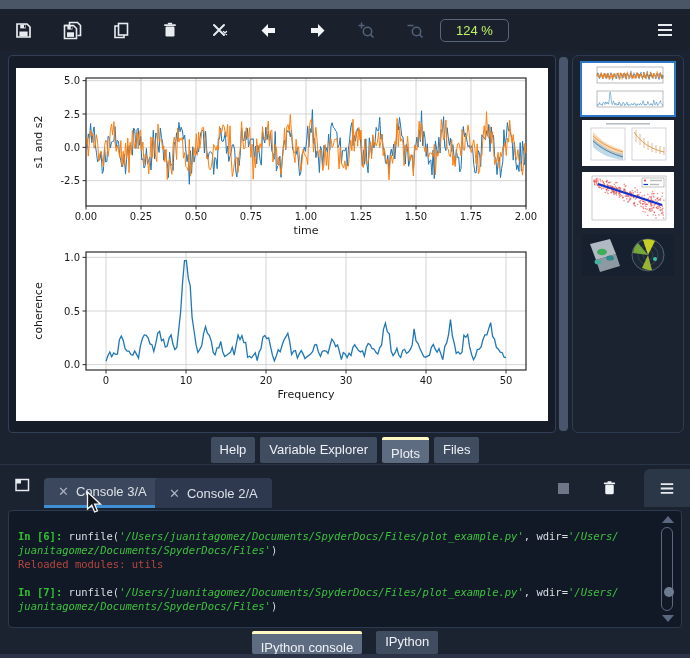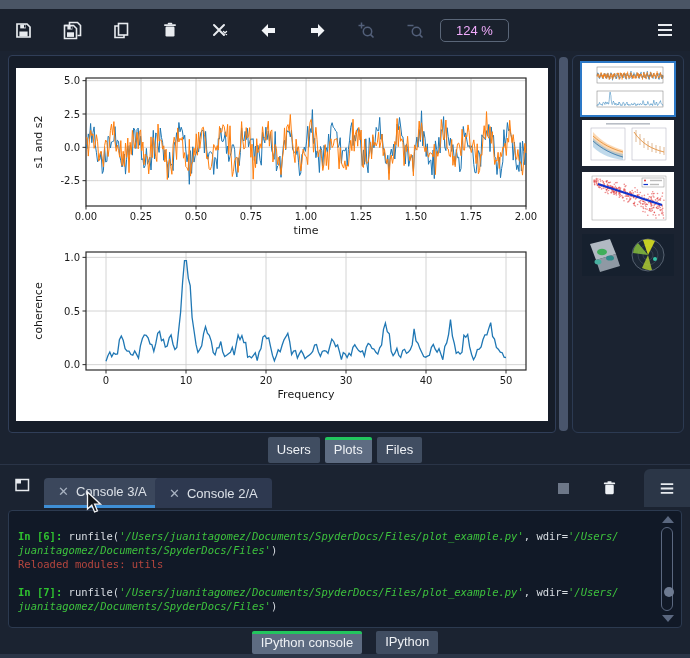--- a/index.html
+++ b/index.html
@@ -8,41 +8,41 @@
   
   .titlebar-strip{position:absolute;left:0;top:0;width:690px;height:9px;background:#4a5565;}
   .bottom-strip{position:absolute;left:0;bottom:0;width:690px;height:4px;background:#2b3547;}
   
   .toolbar{position:absolute;left:0;top:9px;width:690px;height:42px;background:#1a212d;
            display:flex;align-items:center;padding-left:12px;box-sizing:border-box;}
   .tb{background:none;border:none;padding:0;margin:0 0 0 0;width:22px;height:24px;cursor:pointer;
       display:flex;align-items:center;justify-content:center;}
   .tb+.tb{margin-left:27px;}
   .zoom-box{margin-left:14px;border:1px solid #5a6678;border-radius:5px;padding:3px 15px;
-            font-size:13px;color:#f0abfc;background:transparent;}
+            font-size:13px;color:#bef264;background:transparent;}
   .menu-btn{margin-left:auto;margin-right:14px;}
   svg.icon{display:block;}
   
   .plots-main-panel{position:absolute;left:8px;top:55px;width:548px;height:378px;
                     border:1px solid #303e58;border-radius:4px;box-sizing:border-box;background:#161d29;}
   .figure-wrap{position:absolute;left:7px;top:12px;width:532px;height:353px;background:#ffffff;}
   .plots-scrollbar{position:absolute;left:559px;top:57px;width:9px;height:374px;}
   .plots-scrollbar .thumb{position:absolute;left:0;top:0;width:9px;height:374px;background:#49556c;border-radius:4px;}
   
   .thumbs-panel{position:absolute;left:572px;top:55px;width:112px;height:378px;
                 border:1px solid #2c3a52;border-radius:6px;box-sizing:border-box;}
   .thumb{position:absolute;left:9px;width:92px;background:#ffffff;overflow:hidden;}
   .thumb.selected{outline:2px solid #2d79c7;outline-offset:0px;}
   .thumb-dark{background:#16202e;}
   
   .pane-tabs{position:absolute;left:0;top:437px;width:690px;height:26px;display:flex;
              justify-content:center;gap:5px;}
   .ptab{background:#404d61;color:#eef1f5;font-size:13px;border:none;border-radius:2px;
         padding:3px 9px 4px 9px;cursor:pointer;line-height:16px;}
-  .ptab.sel{background:#5e6c82;border-top:3px solid #22c55e;padding-top:1px;}
+  .ptab.sel{background:#5e6c82;border-top:3px solid #fef9c3;padding-top:6px;}
   
   .console-tabbar{position:absolute;left:0;top:468px;width:690px;height:42px;}
   .browse-tabs-btn{position:absolute;left:12px;top:7px;background:none;border:none;padding:2px;cursor:pointer;}
   .ctab{position:absolute;top:10px;height:30px;display:flex;align-items:center;gap:7px;
         padding:0 14px;font-size:13px;color:#dbe0e7;background:#2e3950;
         border-radius:4px 4px 0 0;cursor:pointer;border:none;}
   .ctab .close{color:#a9b3c2;font-size:13px;cursor:pointer;}
   .ctab.active{background:#3b475c;border-bottom:3px solid #3f8fd5;}
   .console-controls{position:absolute;right:0;top:0;height:40px;display:flex;align-items:center;}
   .stop-sq{width:11px;height:11px;background:#6d7788;margin-right:32px;}
@@ -619,21 +619,22 @@
         <circle cx="66" cy="21" r="5" fill="none" stroke="#5c6878" stroke-width="0.4"></circle>
         <path d="M66 21 L61 6 A16 16 0 0 1 73 7 Z" fill="#d9e021" opacity="0.9"></path>
         <path d="M66 21 L56 9 A16 16 0 0 0 51 19 Z" fill="#8cc63f" opacity="0.8"></path>
         <path d="M66 21 L60 34 A16 16 0 0 0 70 36 Z" fill="#b8d432" opacity="0.8"></path>
         <circle cx="73" cy="25" r="2" fill="#35c4a8"></circle>
       </svg>
     </div>
   </div>
 
   <div class="pane-tabs">
-    <button class="ptab">Users</button>
+    <button class="ptab">Help</button>
+    <button class="ptab">Variable Explorer</button>
     <button class="ptab sel">Plots</button>
     <button class="ptab">Files</button>
   </div>
 
   <div class="divider"></div>
 
   <div class="console-tabbar">
     <button class="browse-tabs-btn">
       <svg class="icon" width="17" height="16" viewBox="0 0 17 16">
         <rect x="2" y="2.5" width="12.5" height="11" fill="none" stroke="#e8ebef" stroke-width="1.5"></rect>

